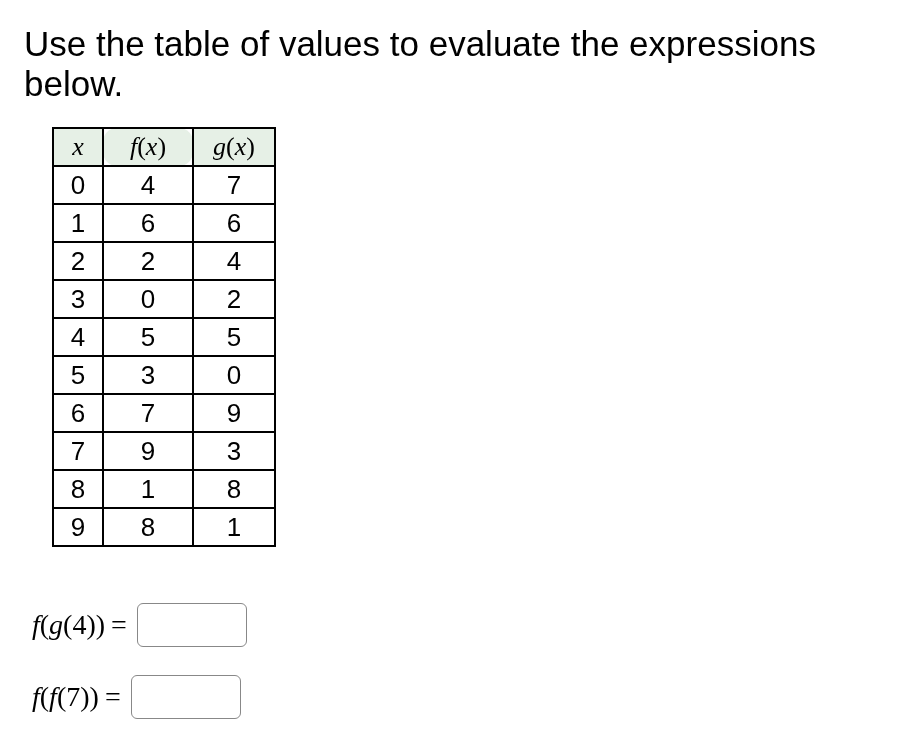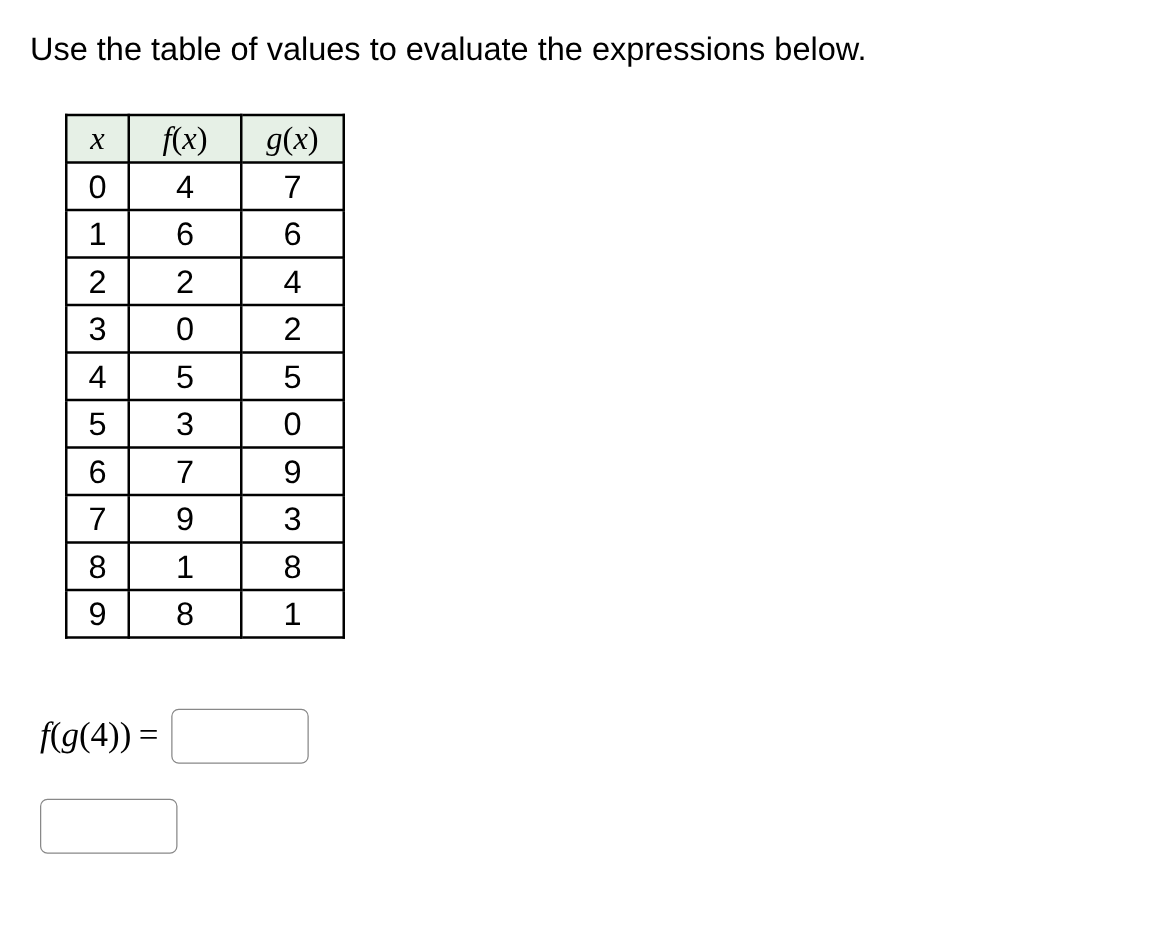--- a/index.html
+++ b/index.html
@@ -10,22 +10,22 @@
     body {
       font-family: Arial, Helvetica, sans-serif;
       font-size: 24px;
       color: #000;
       background: #fff;
       width: 920px;
       height: 756px;
       padding: 24px;
     }
     .instruction {
-      font-size: 26px;
-      margin-bottom: 36px;
+      font-size: 35px;
+      margin-bottom: 23px;
     }
     .table-wrap {
       margin-left: 28px;
       margin-bottom: 56px;
     }
     table {
       border-collapse: collapse;
     }
     th, td {
       border: 2px solid #000;
@@ -34,21 +34,21 @@
       height: 38px;
       font-size: 26px;
       font-weight: normal;
     }
     th {
       background: #e6f0e6;
       font-style: italic;
       font-family: 'Times New Roman', Times, serif;
     }
     .col-x { width: 50px; }
-    .col-f { width: 90px; }
+    .col-f { width: 90px; border-radius: 14px; }
     .col-g { width: 82px; }
     th .func {
       font-style: italic;
     }
     th .paren {
       font-style: normal;
     }
     .expressions {
       margin-left: 8px;
       margin-top: 45px;
@@ -151,15 +151,16 @@
     </tbody>
   </table>
 </div>
 
 <div class="expressions">
   <div class="expr-row">
     <span class="expr-label">f<span class="paren">(</span>g<span class="paren">(</span><span class="num">4</span><span class="paren">))</span><span class="eq">=</span></span>
     <input class="answer-input" type="text" value="" style="">
   </div>
   <div class="expr-row">
+    <span class="expr-label">f<span class="paren">(</span>f<span class="paren">(</span><span class="num">7</span><span class="paren">))</span><span class="eq">=</span></span>
     <input class="answer-input" type="text" value="" style="">
   </div>
 </div>
 
 </body></html>

